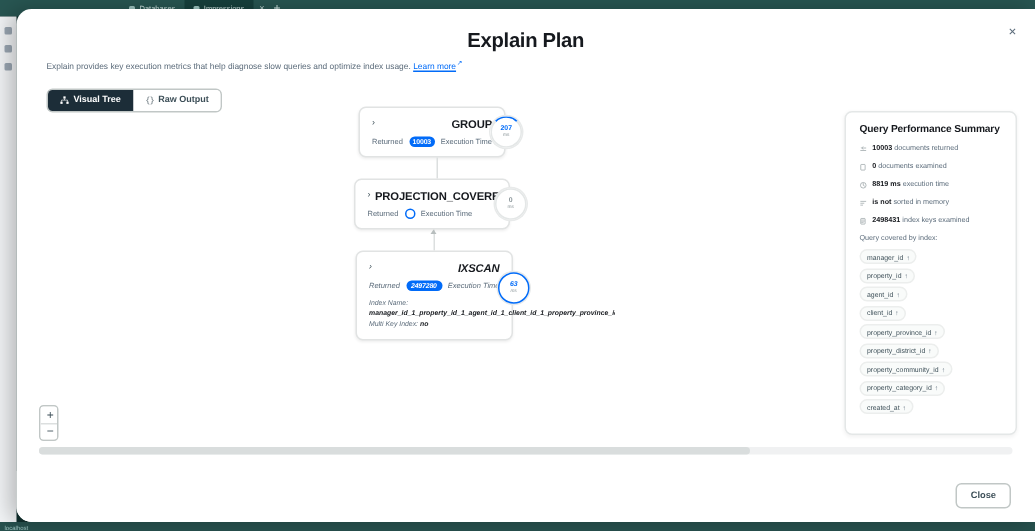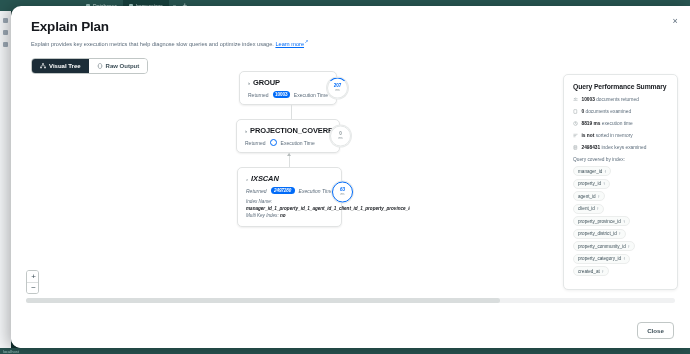--- a/index.html
+++ b/index.html
@@ -67,21 +67,21 @@
     position: absolute; top: 8px; right: 8px;
     width: 14px; height: 14px;
     display: flex; align-items: center; justify-content: center;
     color: #5c6c7b; font-size: 9px; cursor: pointer;
     background: transparent; border: none; line-height: 1;
   }
 
   #modal-header { padding: 13px 20px 0 20px; }
   #page-title {
     font-size: 13.5px; font-weight: bold; color: #16191e;
-    letter-spacing: -0.2px; margin: 0 0 5px 0;
+    letter-spacing: -0.2px; margin: 0 0 5px 0; text-align: center;
   }
   #page-subtitle {
     font-size: 5.6px; color: #5c6c7b; margin: 0 0 0 0; line-height: 1.4;
   }
   #learn-more {
     color: #016bf8; text-decoration: underline; cursor: pointer;
   }
   .ext-link-icon {
     display: inline-block; font-size: 4.5px; vertical-align: super;
     color: #016bf8; margin-left: 0.5px;
@@ -149,20 +149,21 @@
     box-shadow: 0 1px 2px rgba(0,0,0,0.07);
     padding: 6px 8px 6px 8px;
     width: 98px;
   }
   .node-card.wide { width: 104px; }
   .node-card.ixscan { width: 105px; }
 
   .node-title-row {
     display: flex; align-items: center; gap: 3px;
     margin-bottom: 4px;
+    justify-content: space-between;
   }
   .chevron {
     font-size: 6px; color: #3d4f58; line-height: 1;
     cursor: pointer; transform: translateY(-0.5px);
   }
   .node-title {
     font-size: 7.5px; font-weight: bold; color: #16191e;
     letter-spacing: -0.1px; white-space: nowrap;
   }
   .node-metrics {

